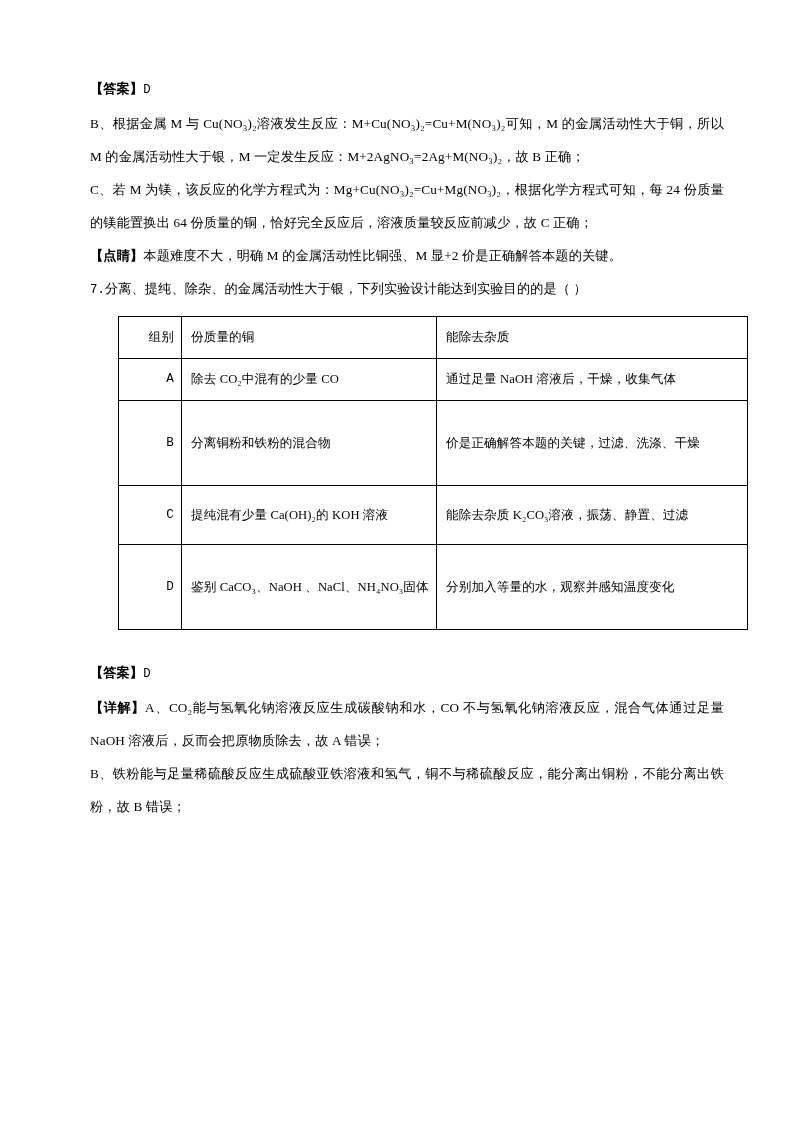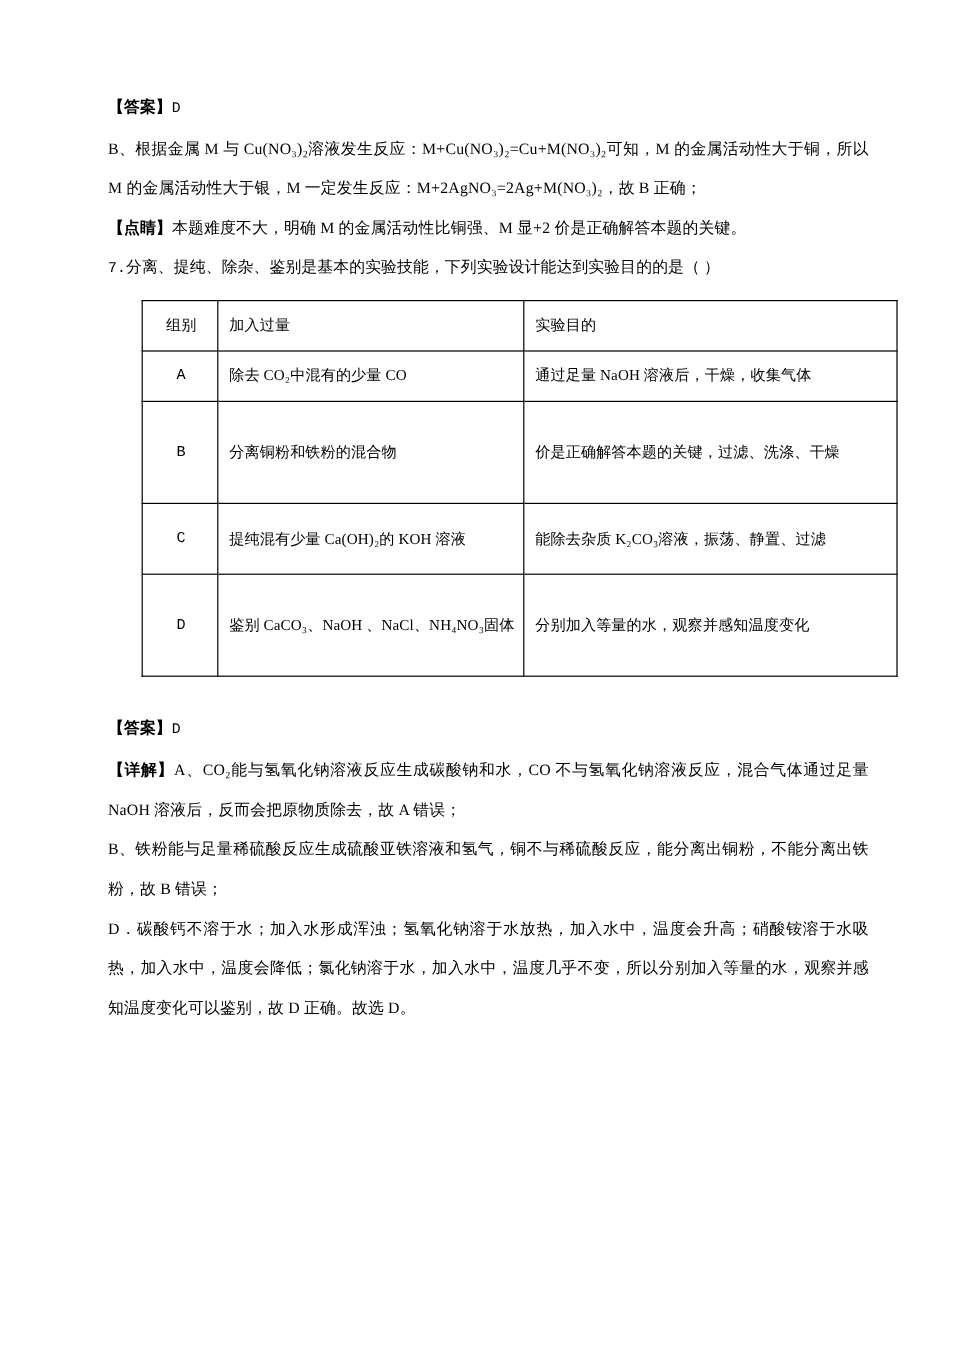--- a/index.html
+++ b/index.html
@@ -71,21 +71,21 @@
   table.exp-table td {
     border: 1px solid #000000;
     padding: 7px 7px 7px 9px;
     font-size: 12.6px;
     line-height: 27px;
     vertical-align: middle;
     letter-spacing: 0.1px;
   }
   td.col-group {
     width: 46px;
-    text-align: center;
+    text-align: right;
     vertical-align: bottom;
     padding-bottom: 8px;
   }
   td.col-purpose {
     width: 238px;
   }
   td.col-design {
     width: 294px;
   }
   tr.head td {
@@ -110,32 +110,33 @@
 <body>
 
 <div class="page">
   <div class="doc">
 
     <p class="line"><span class="lbl">【答案】</span><span class="latin">D</span></p>
 
 
     <p class="para"><span>B、根据金属 M 与 Cu(NO₃)₂溶液发生反应：M+Cu(NO₃)₂=Cu+M(NO₃)₂可知，M 的金属活动性大于铜，所以 M 的金属活动性大于银，M 一定发生反应：M+2AgNO₃=2Ag+M(NO₃)₂，故 B 正确；</span></p>
 
+    <p class="para"><span>C、若 M 为镁，该反应的化学方程式为：Mg+Cu(NO₃)₂=Cu+Mg(NO₃)₂，根据化学方程式可知，每 24 份质量的镁能置换出 64 份质量的铜，恰好完全反应后，溶液质量较反应前减少，故 C 正确；</span></p>
 
 
     <p class="para"><span class="lbl">【点睛】</span><span>本题难度不大，明确 M 的金属活动性比铜强、M 显+2 价是正确解答本题的关键。</span></p>
 
-    <p class="qline"><span class="qnum">7.</span><span>分离、提纯、除杂、鉴别是基本的实验技能，下列实验设计能达到实验目的的是（      ）</span></p>
+    <p class="qline"><span class="qnum">7.</span><span>分离、提纯、除杂、的金属活动性大于银，下列实验设计能达到实验目的的是（      ）</span></p>
 
     <table class="exp-table">
       <tbody>
         <tr class="head">
           <td class="col-group">组别</td>
-          <td class="col-purpose">加入过量</td>
-          <td class="col-design">实验目的</td>
+          <td class="col-purpose">份质量的铜</td>
+          <td class="col-design">能除去杂质</td>
         </tr>
         <tr>
           <td class="col-group gcell">A</td>
           <td class="col-purpose">除去 CO₂中混有的少量 CO</td>
           <td class="col-design">通过足量 NaOH 溶液后，干燥，收集气体</td>
         </tr>
         <tr>
           <td class="col-group gcell tall">B</td>
           <td class="col-purpose">分离铜粉和铁粉的混合物</td>
           <td class="col-design">价是正确解答本题的关键，过滤、洗涤、干燥</td>
@@ -155,16 +156,15 @@
 
     <div class="spacer-after-table"></div>
 
     <p class="line"><span class="lbl">【答案】</span><span class="latin">D</span></p>
 
     <p class="para"><span class="lbl">【详解】</span><span>A、CO₂能与氢氧化钠溶液反应生成碳酸钠和水，CO 不与氢氧化钠溶液反应，混合气体通过足量 NaOH 溶液后，反而会把原物质除去，故 A 错误；</span></p>
 
     <p class="para"><span>B、铁粉能与足量稀硫酸反应生成硫酸亚铁溶液和氢气，铜不与稀硫酸反应，能分离出铜粉，不能分离出铁粉，故 B 错误；</span></p>
 
 
-    <p class="para"><span>D．碳酸钙不溶于水；加入水形成浑浊；氢氧化钠溶于水放热，加入水中，温度会升高；硝酸铵溶于水吸热，加入水中，温度会降低；氯化钠溶于水，加入水中，温度几乎不变，所以分别加入等量的水，观察并感知温度变化可以鉴别，故 D 正确。故选 D。</span></p>
 
   </div>
 </div>
 
 </body></html>

